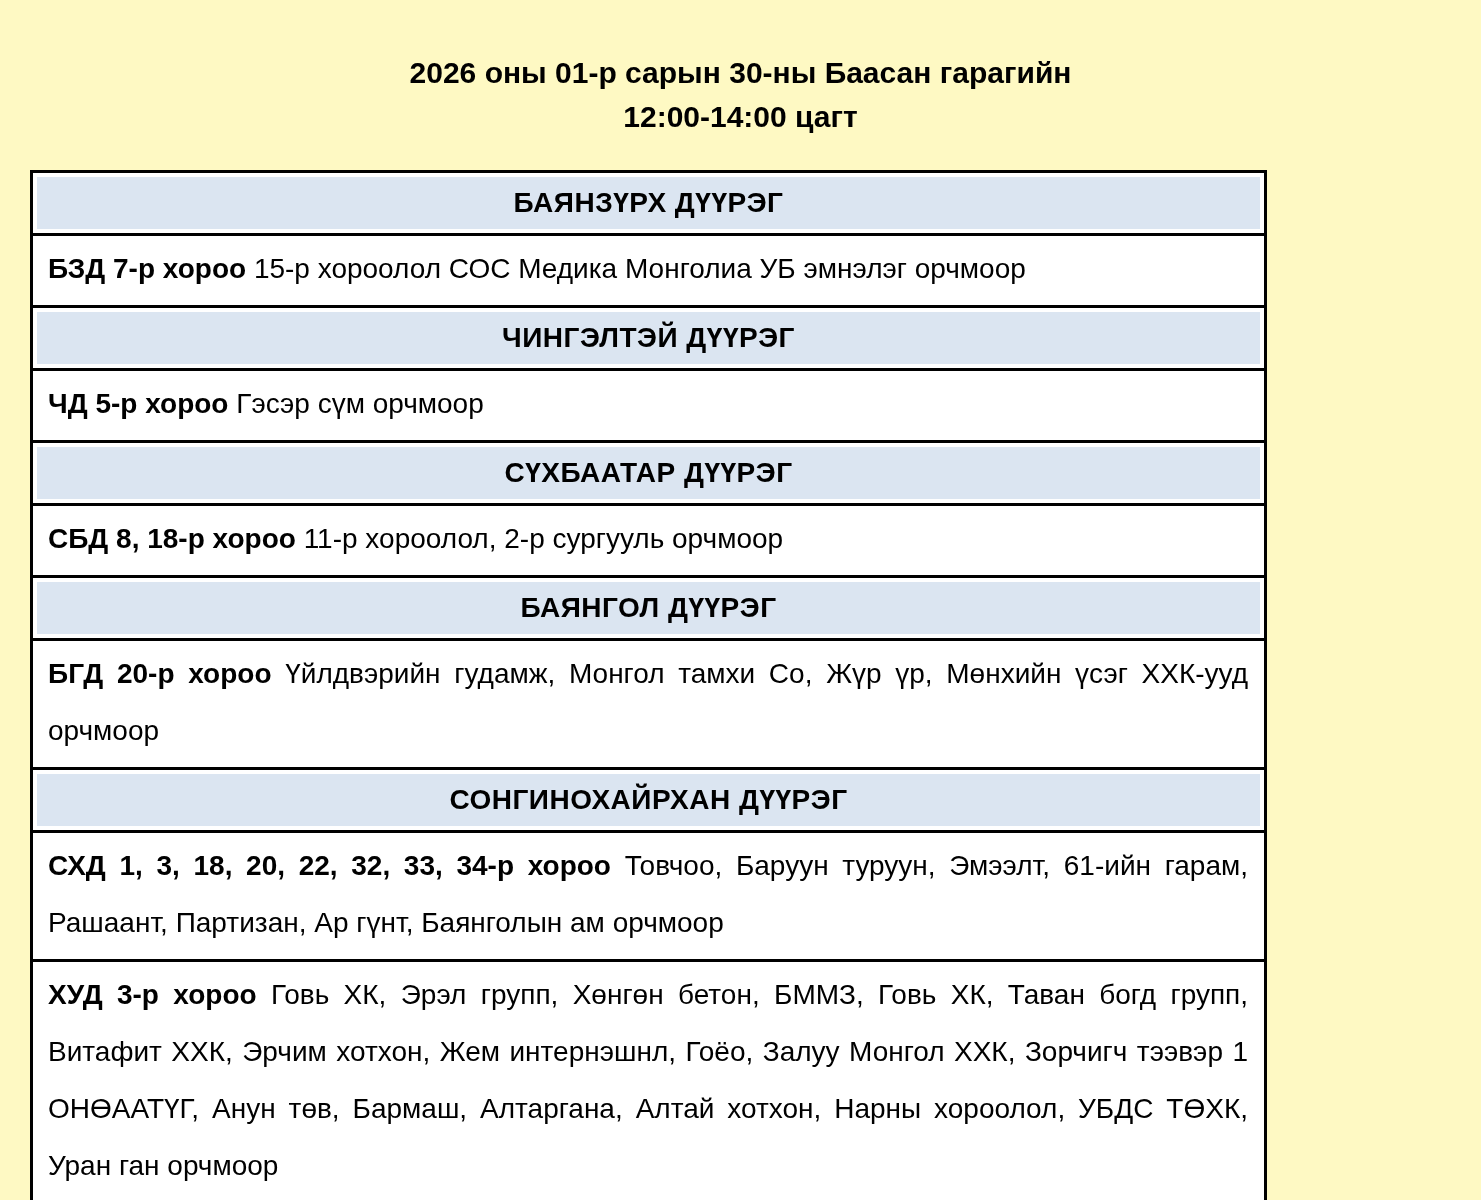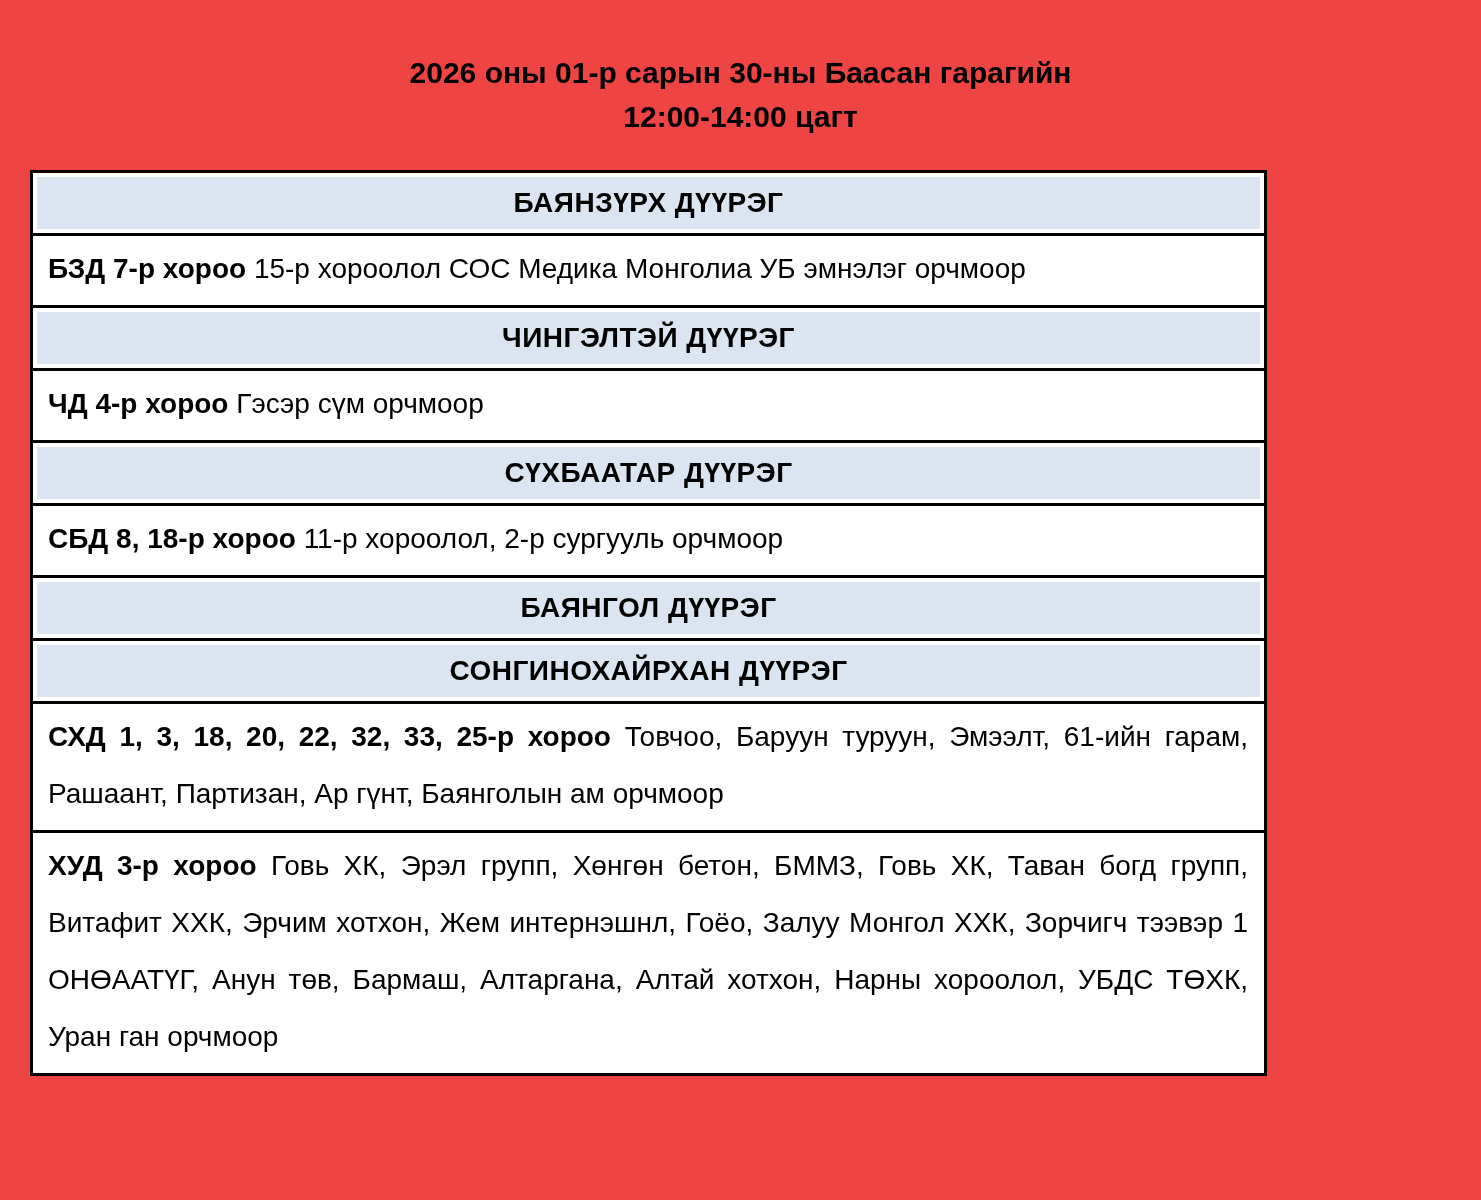--- a/index.html
+++ b/index.html
@@ -5,21 +5,21 @@
   * { margin: 0; padding: 0; box-sizing: border-box; }
   html, body {
     width: 1481px;
     background: #ffffff;
     font-family: "Liberation Sans", sans-serif;
     color: #000000;
   }
   .page {
     width: 1481px;
     height: 1200px;
-    background: #ef4444;
+    background: #fef9c3;
     padding-top: 58px;
     overflow: hidden;
   }
   .title {
     text-align: center;
     font-weight: bold;
     font-size: 30px;
     line-height: 1;
   }
   .title-line2 {
@@ -69,39 +69,42 @@
         <td class="district-header">БАЯНЗҮРХ ДҮҮРЭГ</td>
       </tr>
       <tr>
         <td class="entry-cell"><b>БЗД 7-р хороо</b> <span>15-р хороолол СОС Медика Монголиа УБ эмнэлэг орчмоор</span></td>
       </tr>
 
       <tr>
         <td class="district-header">ЧИНГЭЛТЭЙ ДҮҮРЭГ</td>
       </tr>
       <tr>
-        <td class="entry-cell"><b>ЧД 4-р хороо</b> <span>Гэсэр сүм орчмоор</span></td>
+        <td class="entry-cell"><b>ЧД 5-р хороо</b> <span>Гэсэр сүм орчмоор</span></td>
       </tr>
 
       <tr>
         <td class="district-header">СҮХБААТАР ДҮҮРЭГ</td>
       </tr>
       <tr>
         <td class="entry-cell"><b>СБД 8, 18-р хороо</b> <span>11-р хороолол, 2-р сургууль орчмоор</span></td>
       </tr>
 
       <tr>
         <td class="district-header">БАЯНГОЛ ДҮҮРЭГ</td>
       </tr>
+      <tr>
+        <td class="entry-cell"><b>БГД 20-р хороо</b> <span>Үйлдвэрийн гудамж, Монгол тамхи Со, Жүр үр, Мөнхийн үсэг ХХК-ууд орчмоор</span></td>
+      </tr>
 
       <tr>
         <td class="district-header">СОНГИНОХАЙРХАН ДҮҮРЭГ</td>
       </tr>
       <tr>
-        <td class="entry-cell"><b>СХД 1, 3, 18, 20, 22, 32, 33, 25-р хороо</b> <span>Товчоо, Баруун туруун, Эмээлт, 61-ийн гарам, Рашаант, Партизан, Ар гүнт, Баянголын ам орчмоор</span></td>
+        <td class="entry-cell"><b>СХД 1, 3, 18, 20, 22, 32, 33, 34-р хороо</b> <span>Товчоо, Баруун туруун, Эмээлт, 61-ийн гарам, Рашаант, Партизан, Ар гүнт, Баянголын ам орчмоор</span></td>
       </tr>
 
       <tr>
         <td class="entry-cell"><b>ХУД 3-р хороо</b> <span>Говь ХК, Эрэл групп, Хөнгөн бетон,  БММЗ, Говь ХК, Таван богд групп, Витафит ХХК, Эрчим хотхон, Жем интернэшнл, Гоёо, Залуу Монгол ХХК, Зорчигч тээвэр 1 ОНӨААТҮГ, Анун төв, Бармаш, Алтаргана, Алтай хотхон, Нарны хороолол, УБДС ТӨХК, Уран ган орчмоор</span></td>
       </tr>
 
     </tbody>
   </table>
 </div>
 

